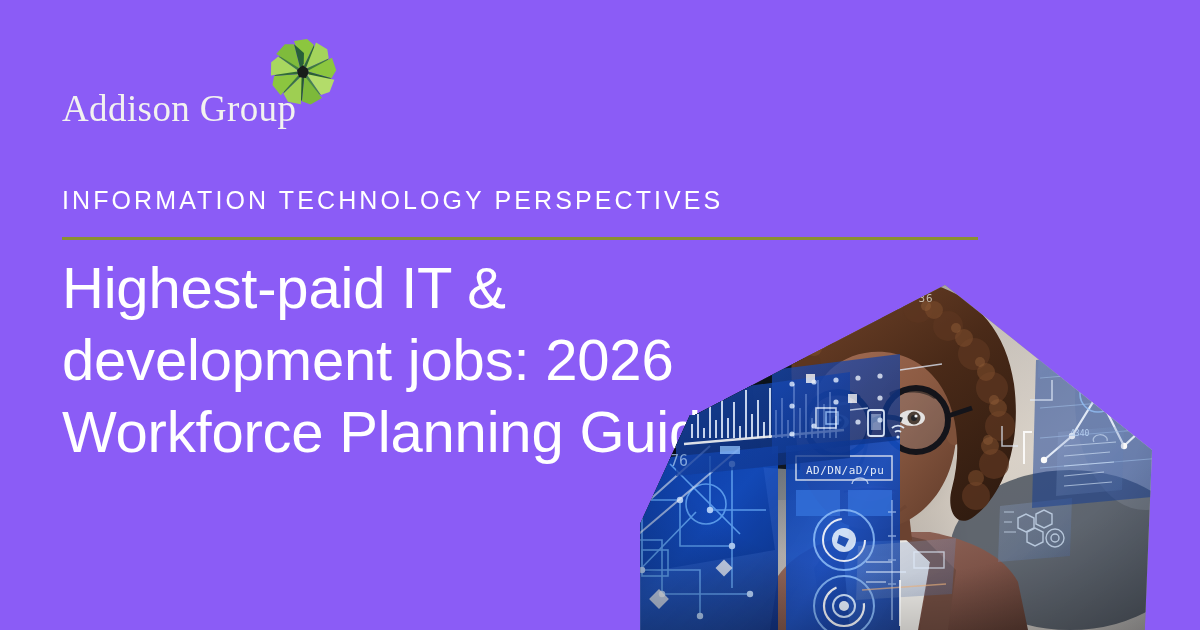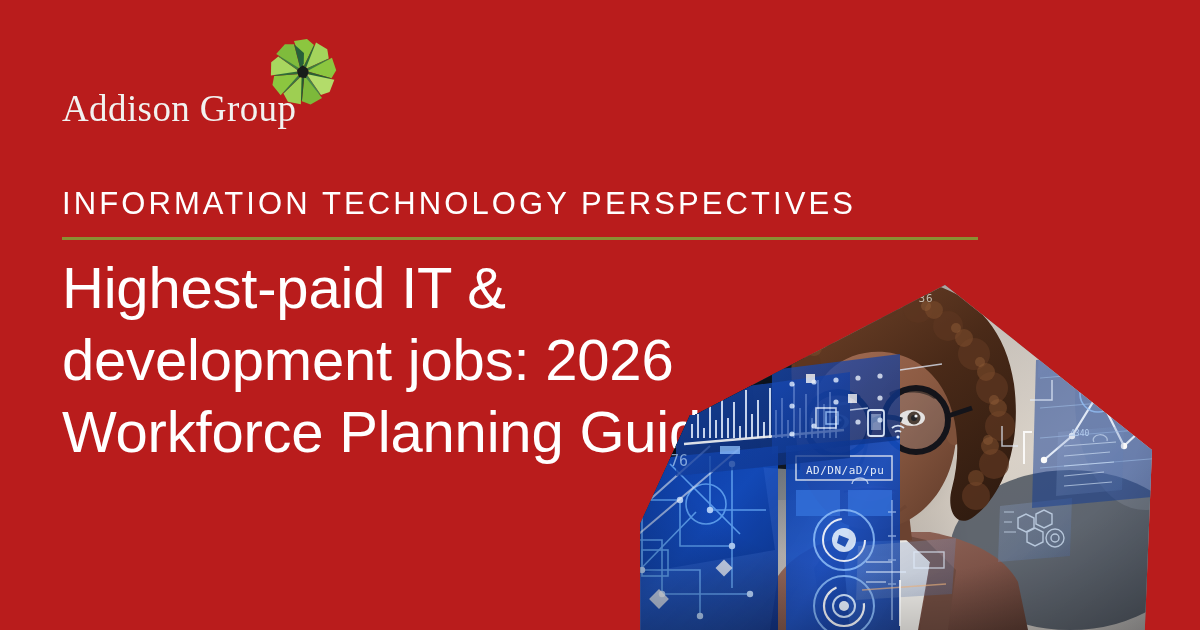--- a/index.html
+++ b/index.html
@@ -7,21 +7,21 @@
   html, body {
     width:1200px; height:630px;
     overflow:hidden;
     background:#25292c;
     font-family:"Liberation Sans", sans-serif;
   }
 
   #card {
     position:relative;
     width:1200px; height:630px;
-    background:#b91c1c;
+    background:#8b5cf6;
     overflow:hidden;
   }
 
   
   #logo-block {
     position:absolute;
     left:62px; top:36px;
     width:290px; height:96px;
   }
   #logo-mark {
@@ -38,21 +38,21 @@
     letter-spacing:0.4px;
     color:#f2f2f0;
     white-space:nowrap;
     line-height:1;
   }
 
   
   #eyebrow {
     position:absolute;
     left:62px; top:186px;
-    font-size:31px;
+    font-size:25px;
     font-weight:400;
     letter-spacing:3.1px;
     color:#ffffff;
     white-space:nowrap;
     line-height:1.15;
   }
   #eyebrow-rule {
     position:absolute;
     left:62px; top:237px;
     width:916px; height:3px;

